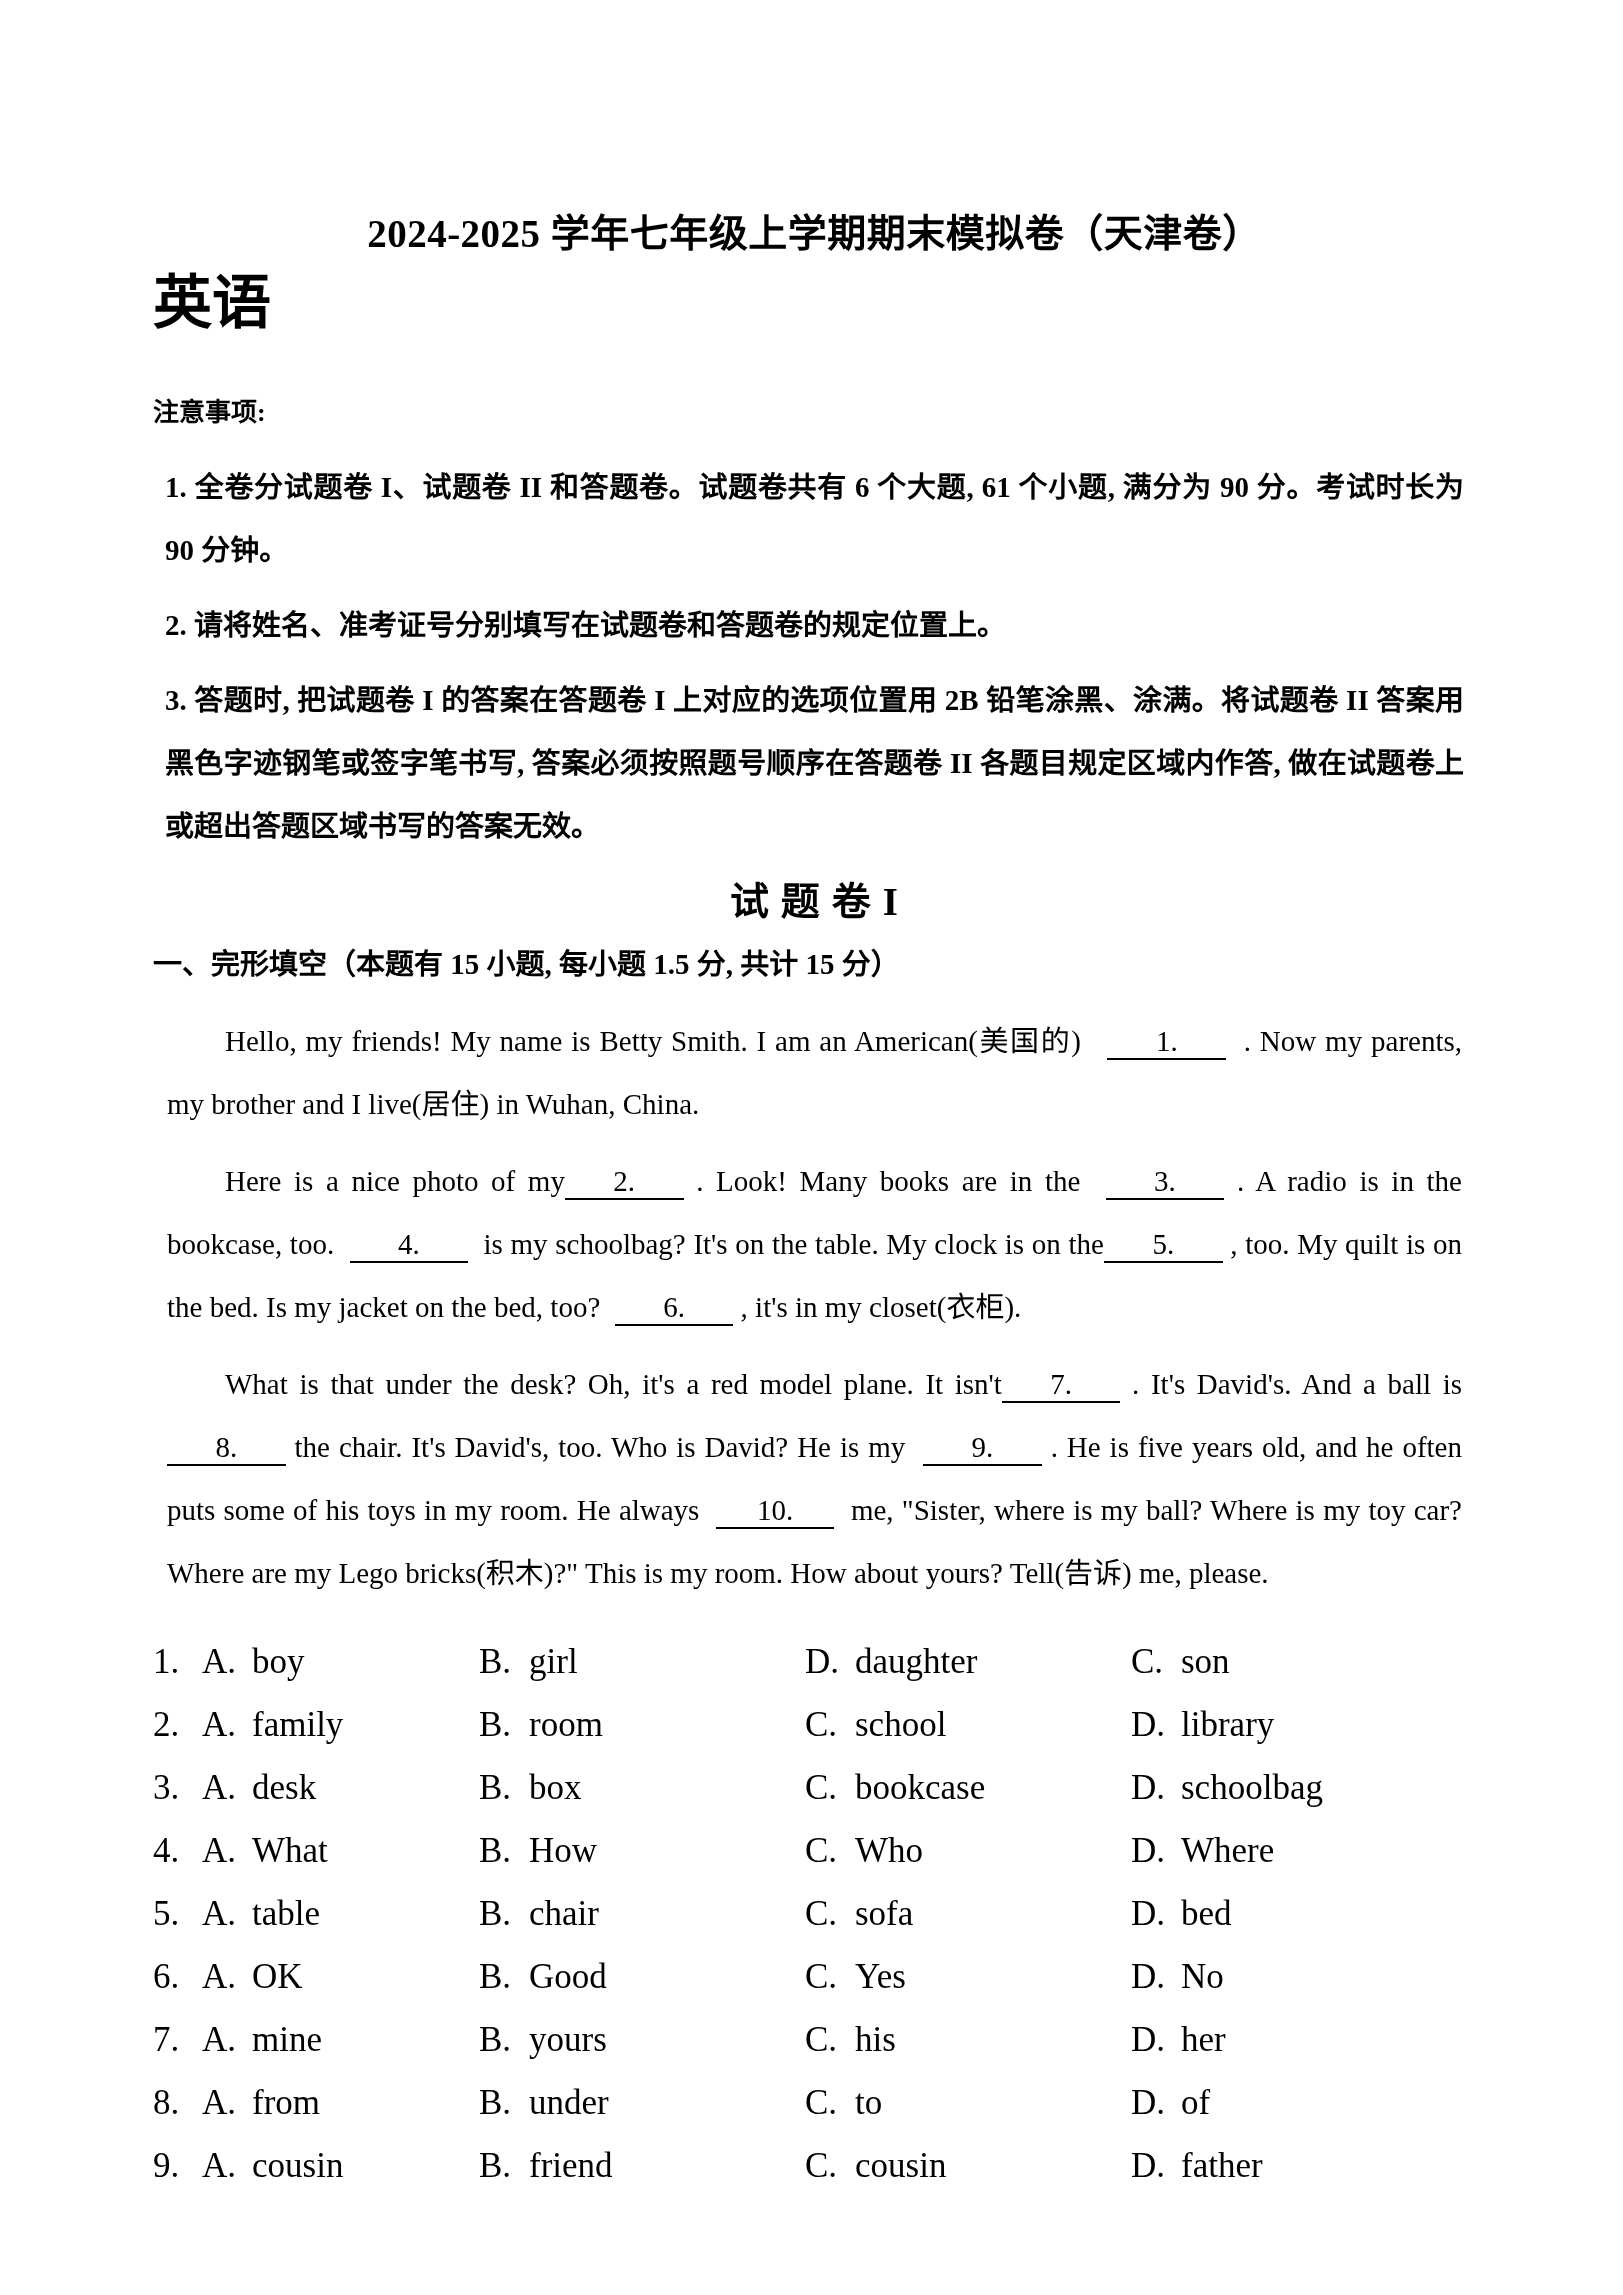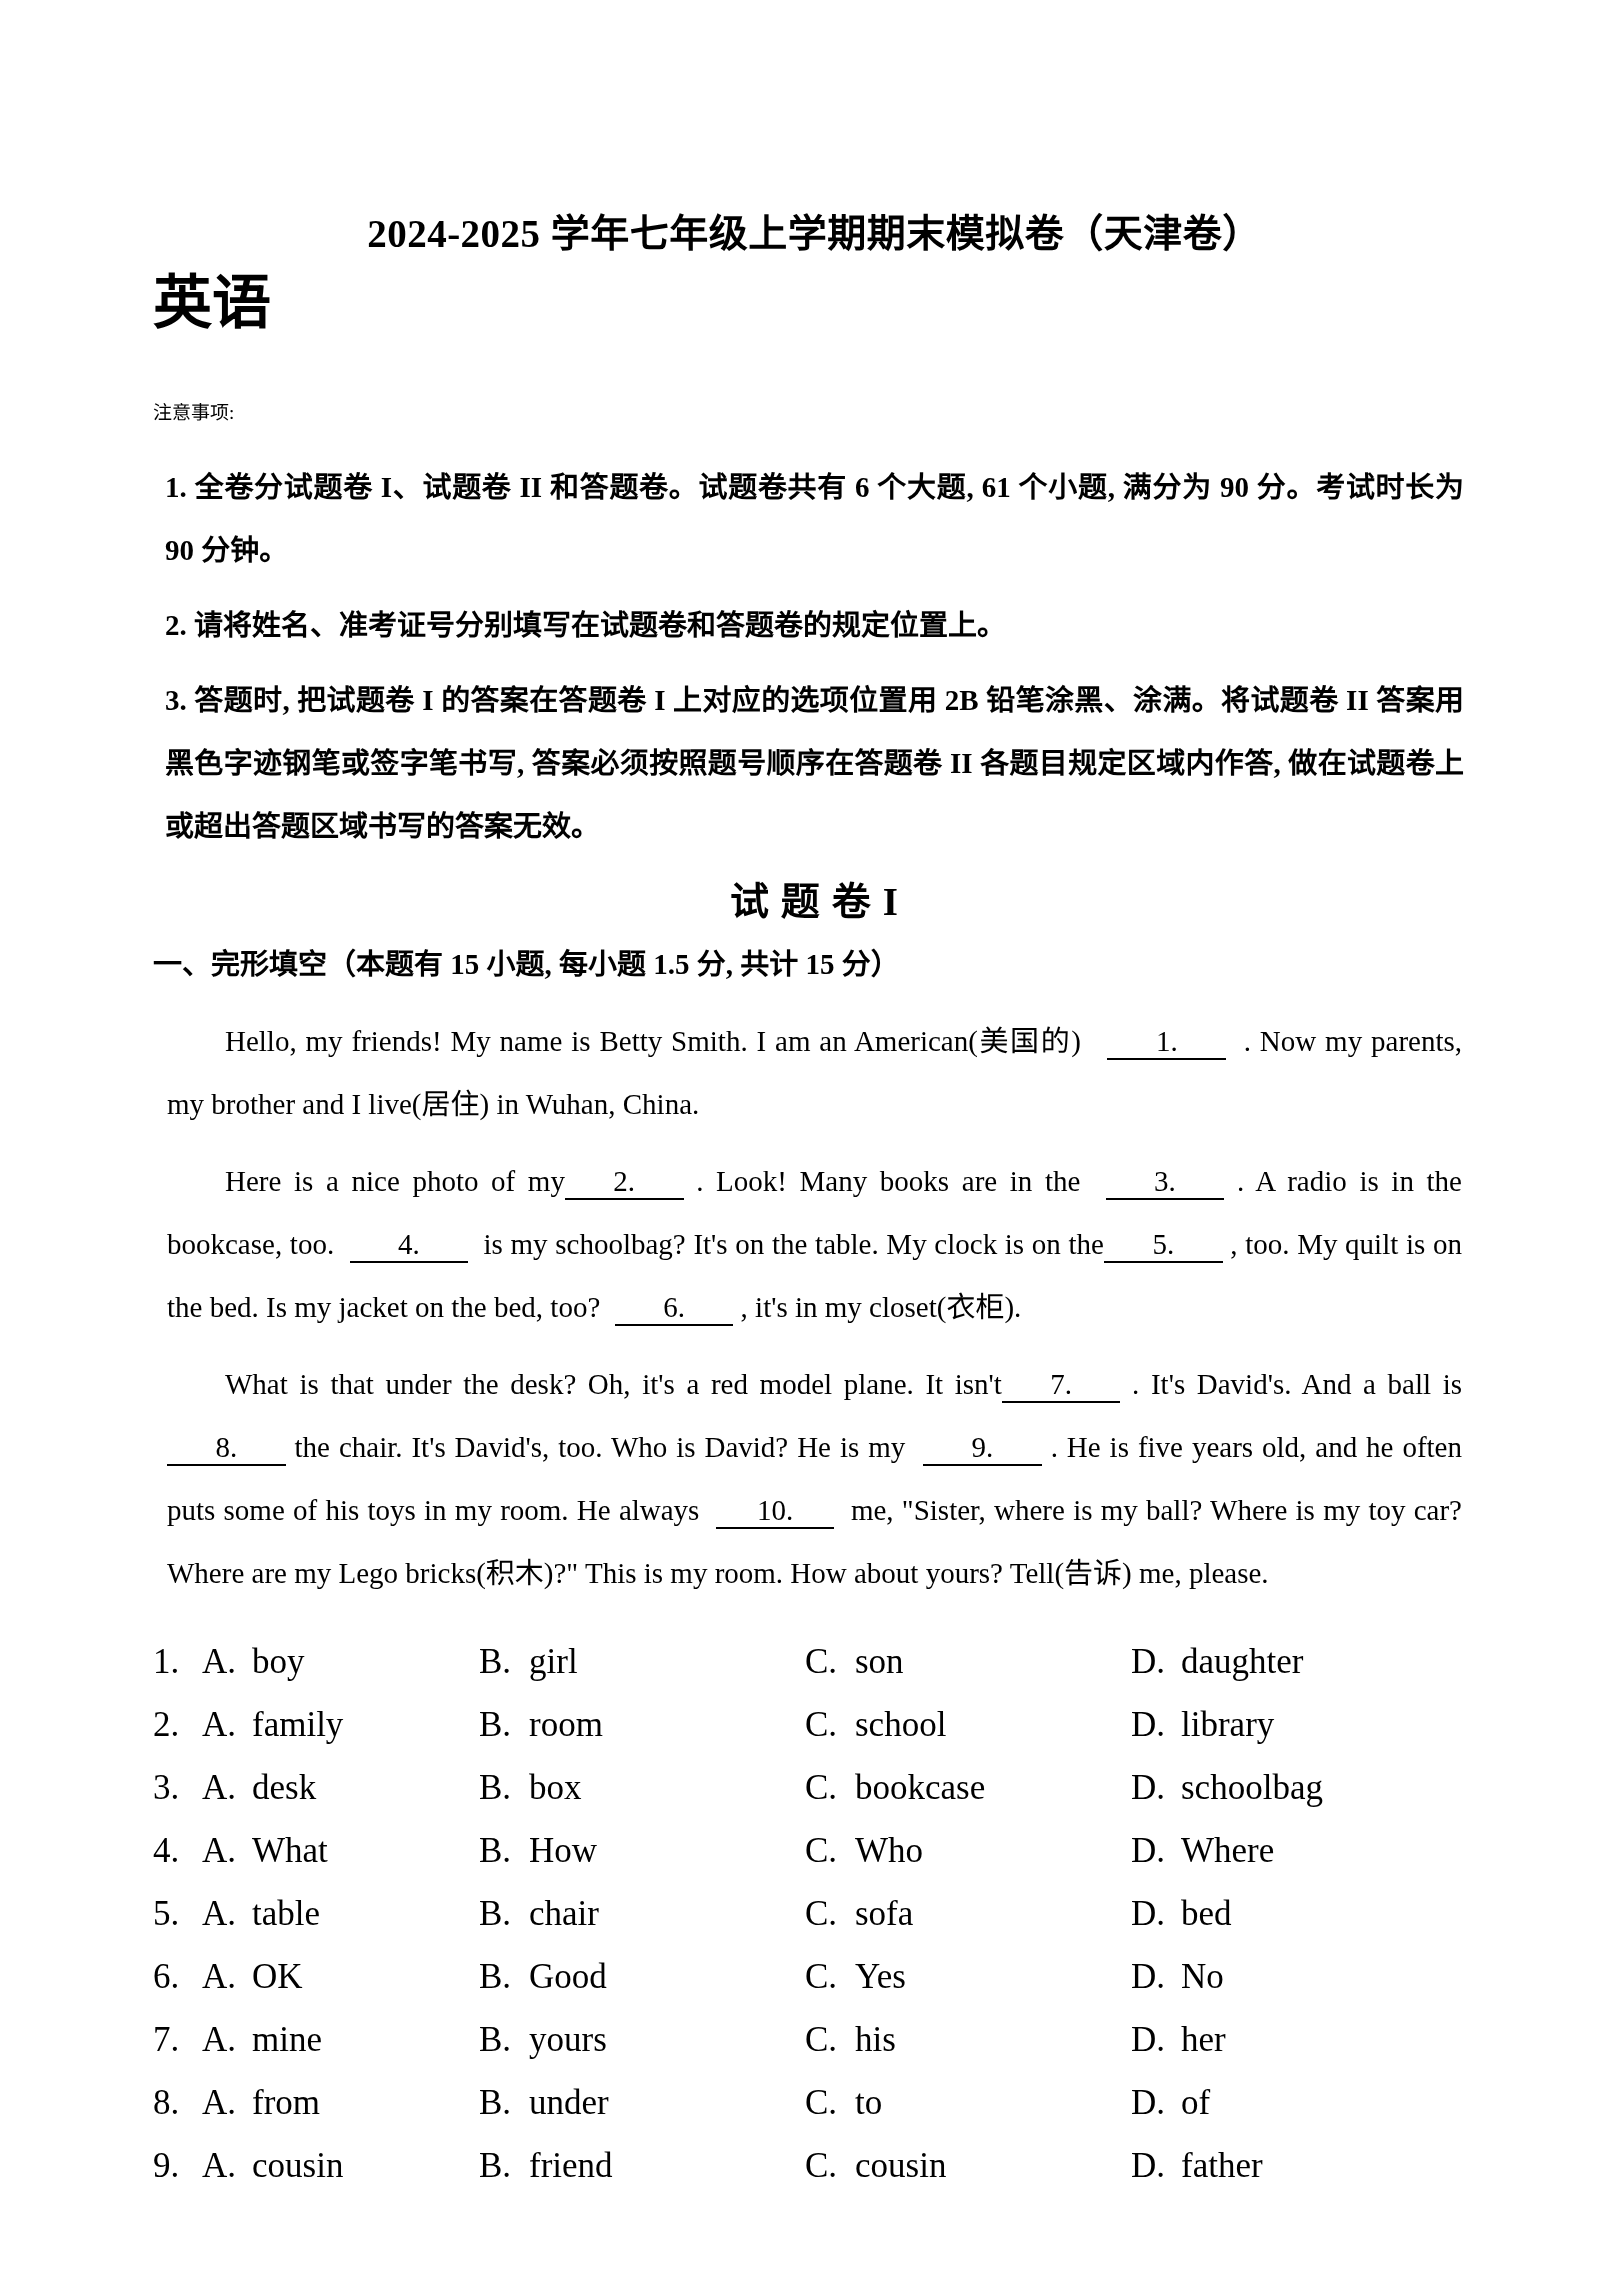--- a/index.html
+++ b/index.html
@@ -28,23 +28,23 @@
     margin:16.4px 0 0 0;
     font-size:59px;
     line-height:61px;
     font-weight:bold;
     text-align:left;
     font-family:"Liberation Sans","DejaVu Sans",sans-serif;
   }
 
   .notes-heading {
     margin:47px 0 0 0;
-    font-size:19px;
+    font-size:26px;
     line-height:63px;
-    font-weight:normal;
+    font-weight:bold;
   }
   .note {
     margin:12px;
     font-size:29px;
     line-height:63px;
     font-weight:bold;
     text-align:justify;
   }
   .paper-heading {
     margin:0;
@@ -117,22 +117,22 @@
     <div class="passage" id="passage">
         <p>Hello, my friends! My name is Betty Smith. I am an American(美国的)&nbsp;&nbsp;&nbsp;<span class="blank">1.</span>&nbsp;&nbsp;. Now my parents, my brother and I live(居住) in Wuhan, China.</p>
         <p>Here is a nice photo of my<span class="blank">2.</span> . Look! Many books are in the &nbsp;<span class="blank">3.</span>&nbsp;. A radio is in the bookcase, too. &nbsp;<span class="blank">4.</span>&nbsp; is my schoolbag? It's on the table. My clock is on the<span class="blank">5.</span> , too. My quilt is on the bed. Is my jacket on the bed, too? &nbsp;<span class="blank">6.</span>&nbsp;, it's in my closet(衣柜).</p>
         <p>What is that under the desk? Oh, it's a red model plane. It isn't<span class="blank">7.</span> . It's David's. And a ball is<span class="blank">8.</span> the chair. It's David's, too. Who is David? He is my &nbsp;<span class="blank">9.</span>&nbsp;. He is five years old, and he often puts some of his toys in my room. He always &nbsp;<span class="blank">10.</span>&nbsp; me, "Sister, where is my ball? Where is my toy car? Where are my Lego bricks(积木)?" This is my room. How about yours? Tell(告诉) me, please.</p>
       </div>
 
     <div class="questions" id="questions">
         <div class="qrow">
           <div class="qcell"><span class="qno">1.</span><span class="qletter">A.</span><span>boy</span></div>
           <div class="qcell"><span class="qletter">B.</span><span>girl</span></div>
+          <div class="qcell"><span class="qletter">D.</span><span>daughter</span></div>
           <div class="qcell"><span class="qletter">C.</span><span>son</span></div>
-          <div class="qcell"><span class="qletter">D.</span><span>daughter</span></div>
         </div>
         <div class="qrow">
           <div class="qcell"><span class="qno">2.</span><span class="qletter">A.</span><span>family</span></div>
           <div class="qcell"><span class="qletter">B.</span><span>room</span></div>
           <div class="qcell"><span class="qletter">C.</span><span>school</span></div>
           <div class="qcell"><span class="qletter">D.</span><span>library</span></div>
         </div>
         <div class="qrow">
           <div class="qcell"><span class="qno">3.</span><span class="qletter">A.</span><span>desk</span></div>
           <div class="qcell"><span class="qletter">B.</span><span>box</span></div>

